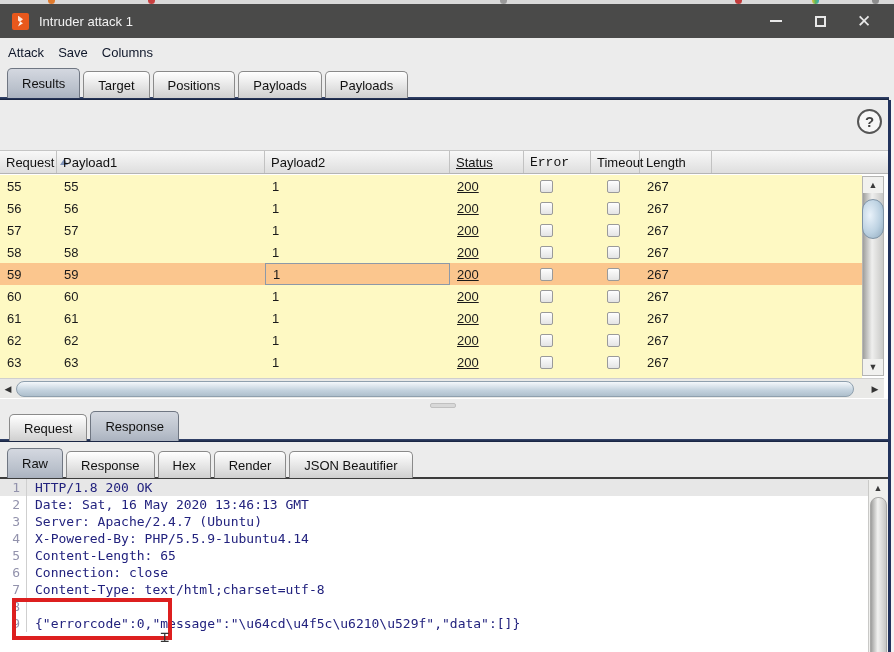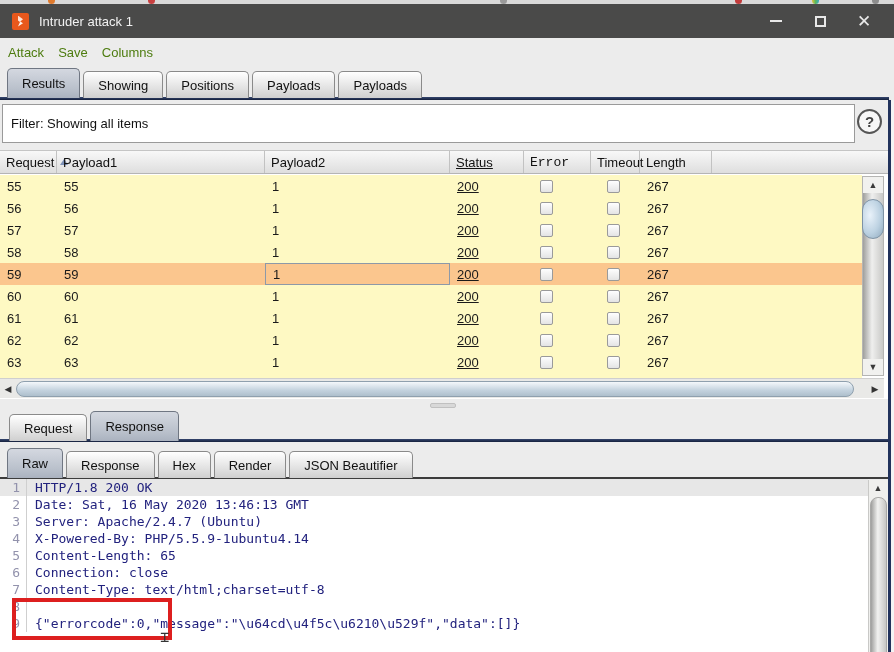--- a/index.html
+++ b/index.html
@@ -17,21 +17,21 @@
   .burp-icon { width:17px; height:17px; margin-left:12px; background:#e8581c; border-radius:2px; position:relative; }
   .burp-icon:before { content:""; position:absolute; left:6px; top:3px; width:5px; height:11px; background:linear-gradient(180deg,#ffd9c4,#fff); clip-path:polygon(0 0,100% 35%,45% 55%,100% 70%,0 100%,40% 60%,0 45%); }
   .title-text { color:#f2f2f2; margin-left:10px; font-size:13px; }
   .win-controls { position:absolute; right:8px; top:0; height:34px; display:flex; }
   .win-btn { width:44px; height:34px; display:flex; align-items:center; justify-content:center; color:#e8e8e8; font-size:14px; cursor:default; }
   .win-btn .min-glyph { display:block; width:12px; height:2px; background:#e8e8e8; }
   .win-btn .max-glyph { display:block; width:11px; height:11px; border:2px solid #e8e8e8; }
   .win-btn .close-glyph { font-size:17px; line-height:17px; }
   
   .menubar { position:absolute; left:0; top:38px; width:894px; height:28px; background:#ececec; display:flex; align-items:center; padding-left:8px; gap:14px; }
-  .menu-item { color:#4d7c0f; }
+  .menu-item { color:#0f172a; }
   
   .tabstrip { position:absolute; display:flex; align-items:flex-end; gap:3px; }
   .tab {
     height:27px; padding:0 14px; display:flex; align-items:center;
     background:linear-gradient(180deg,#ffffff,#dedede 70%,#cfcfcf);
     border:1px solid #8a8a8a; border-bottom:none; border-radius:5px 5px 0 0;
     color:#111; position:relative; z-index:1;
   }
   .tab.selected { background:linear-gradient(180deg,#d4d8e0,#b9c0cb 70%,#aab2bf); height:30px; z-index:3; border-color:#6f7682; }
   .top-tabs { left:7px; top:68px; }
@@ -118,31 +118,28 @@
   </div>
 
   <div class="menubar" id="menubar">
       <div class="menu-item">Attack</div>
       <div class="menu-item">Save</div>
       <div class="menu-item">Columns</div>
     </div>
 
   <div class="tabstrip top-tabs" id="topTabs">
       <div class="tab selected">Results</div>
-      <div class="tab">Showing</div>
+      <div class="tab">Target</div>
       <div class="tab">Positions</div>
       <div class="tab">Payloads</div>
       <div class="tab">Payloads</div>
     </div>
   <div class="navy-line line-under-top-tabs"></div>
 
   <div class="filter-wrap">
-    <div class="filter-box">
-      <span>Filter: Showing all items</span>
-    </div>
     <div class="help-circle">?</div>
   </div>
 
   <div class="table-area">
     <div class="thead" id="thead">
         <div class="th c0">Request<div class="sort-arrow"></div></div>
         <div class="th c1">Payload1</div>
         <div class="th c2">Payload2</div>
         <div class="th c3">Status</div>
         <div class="th c4">Error</div>

